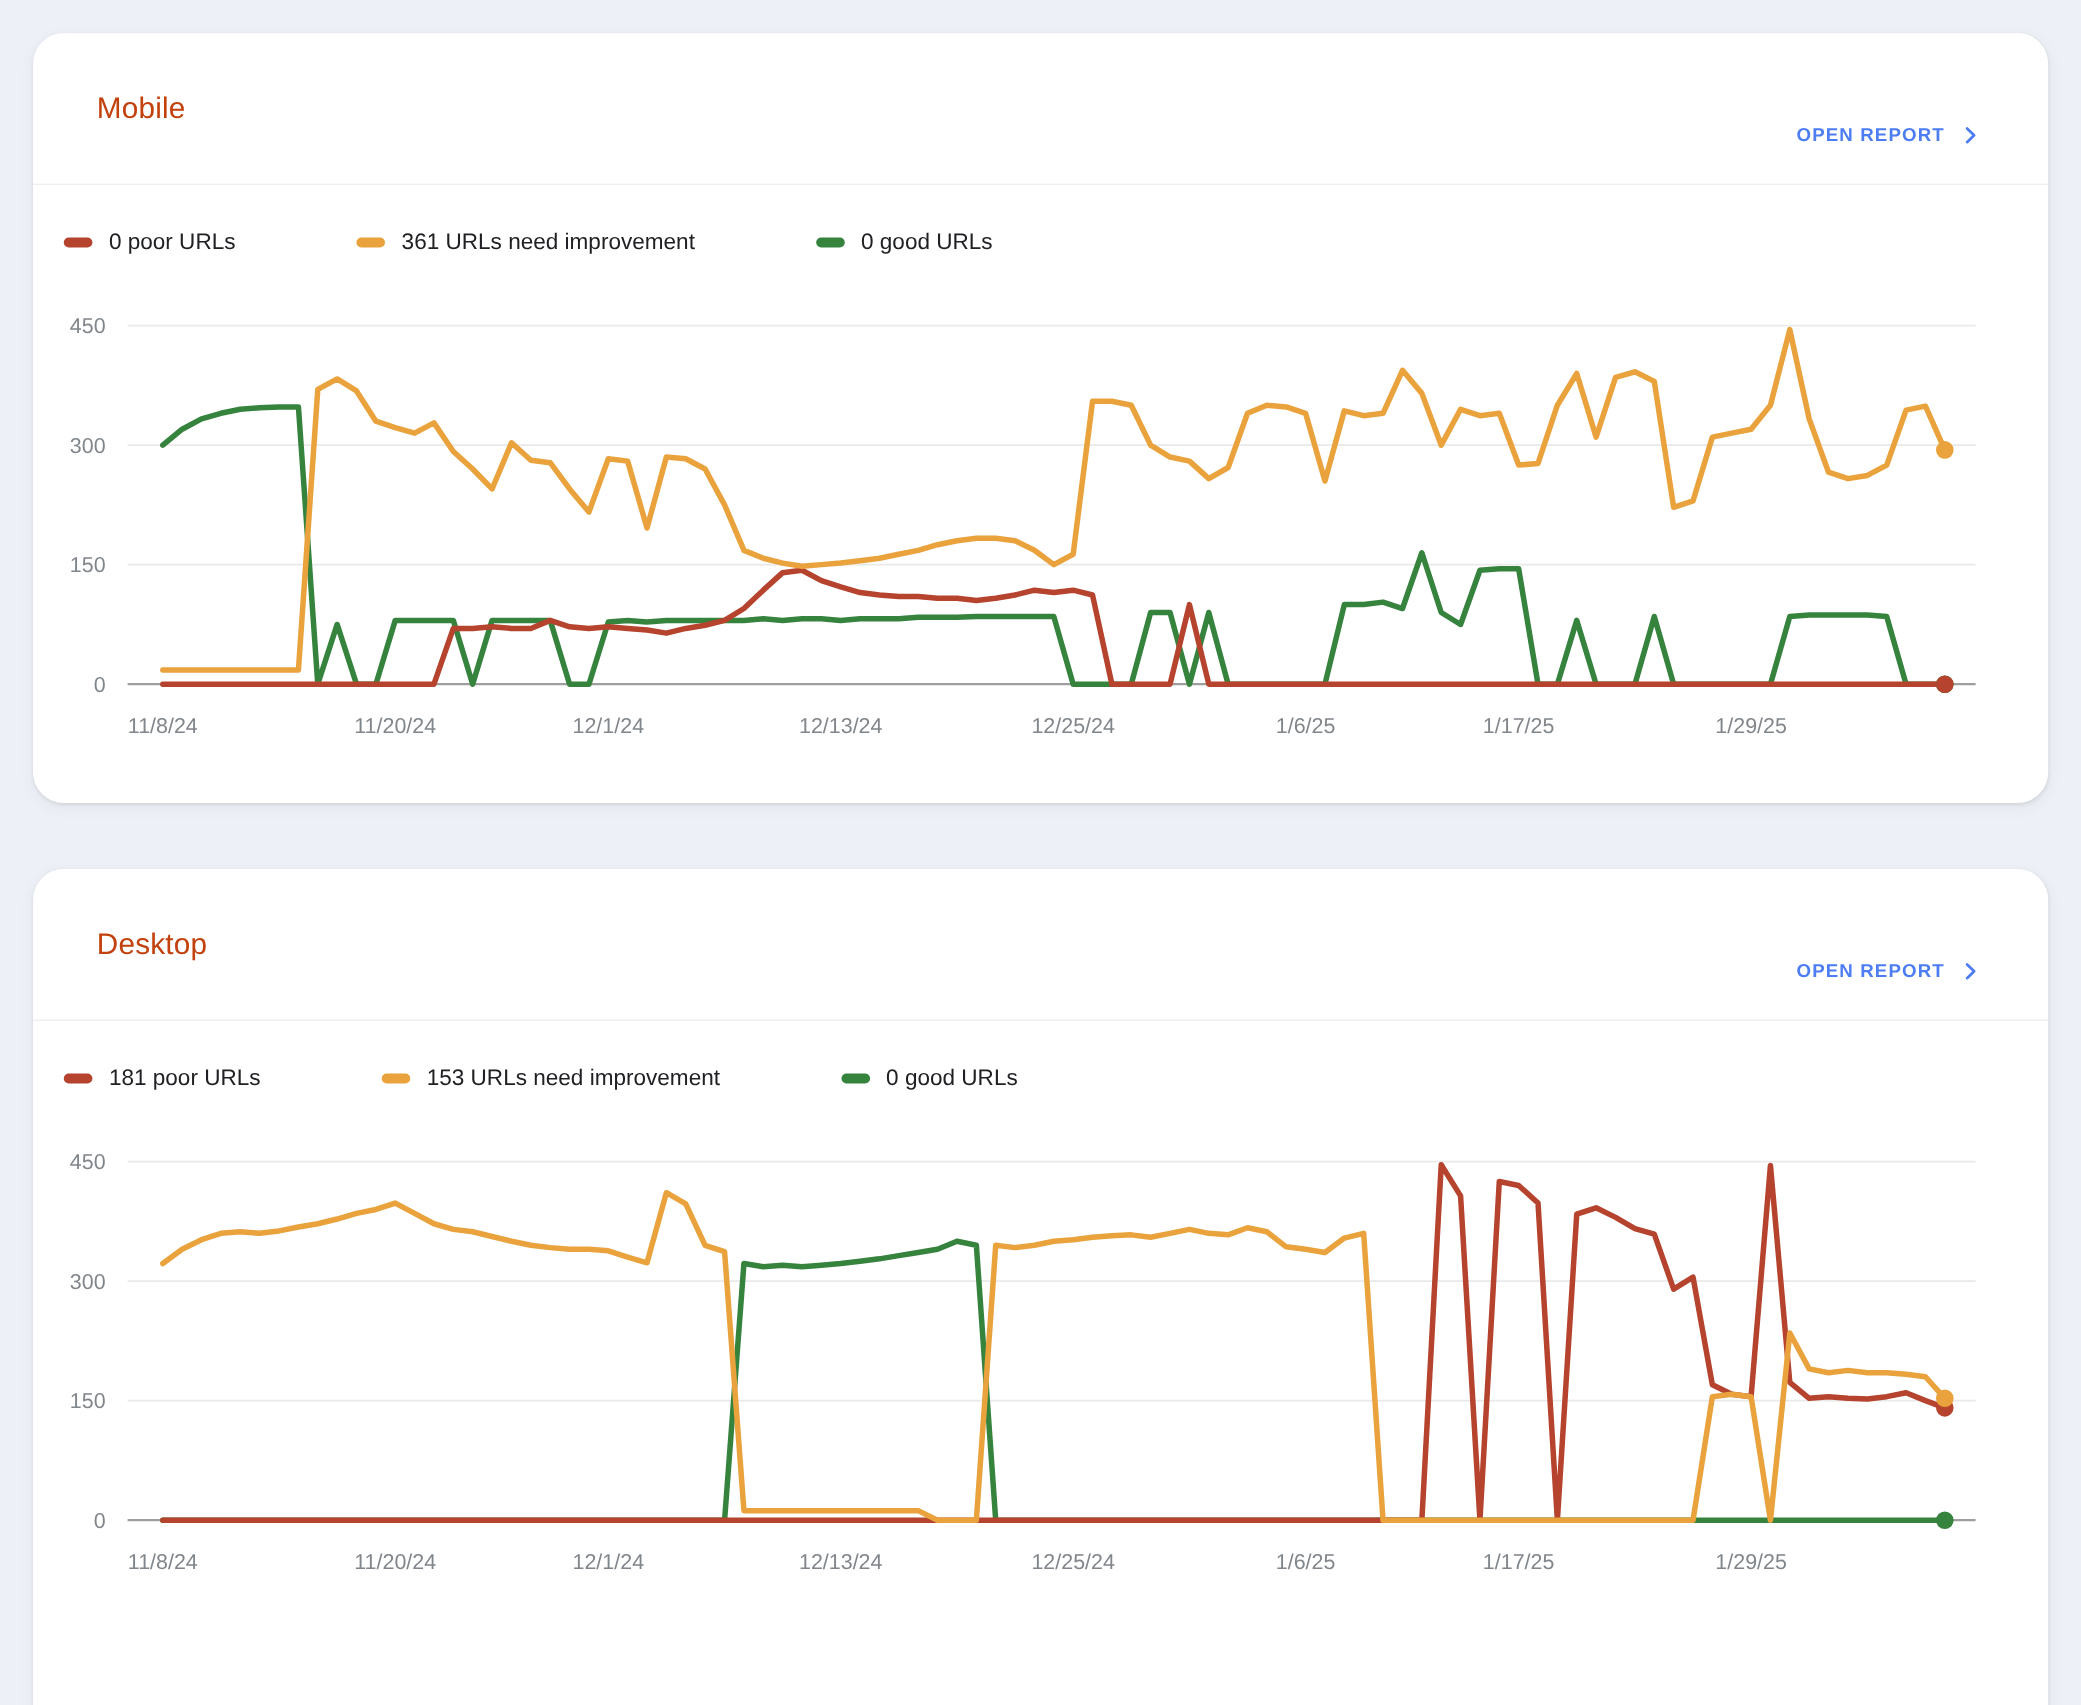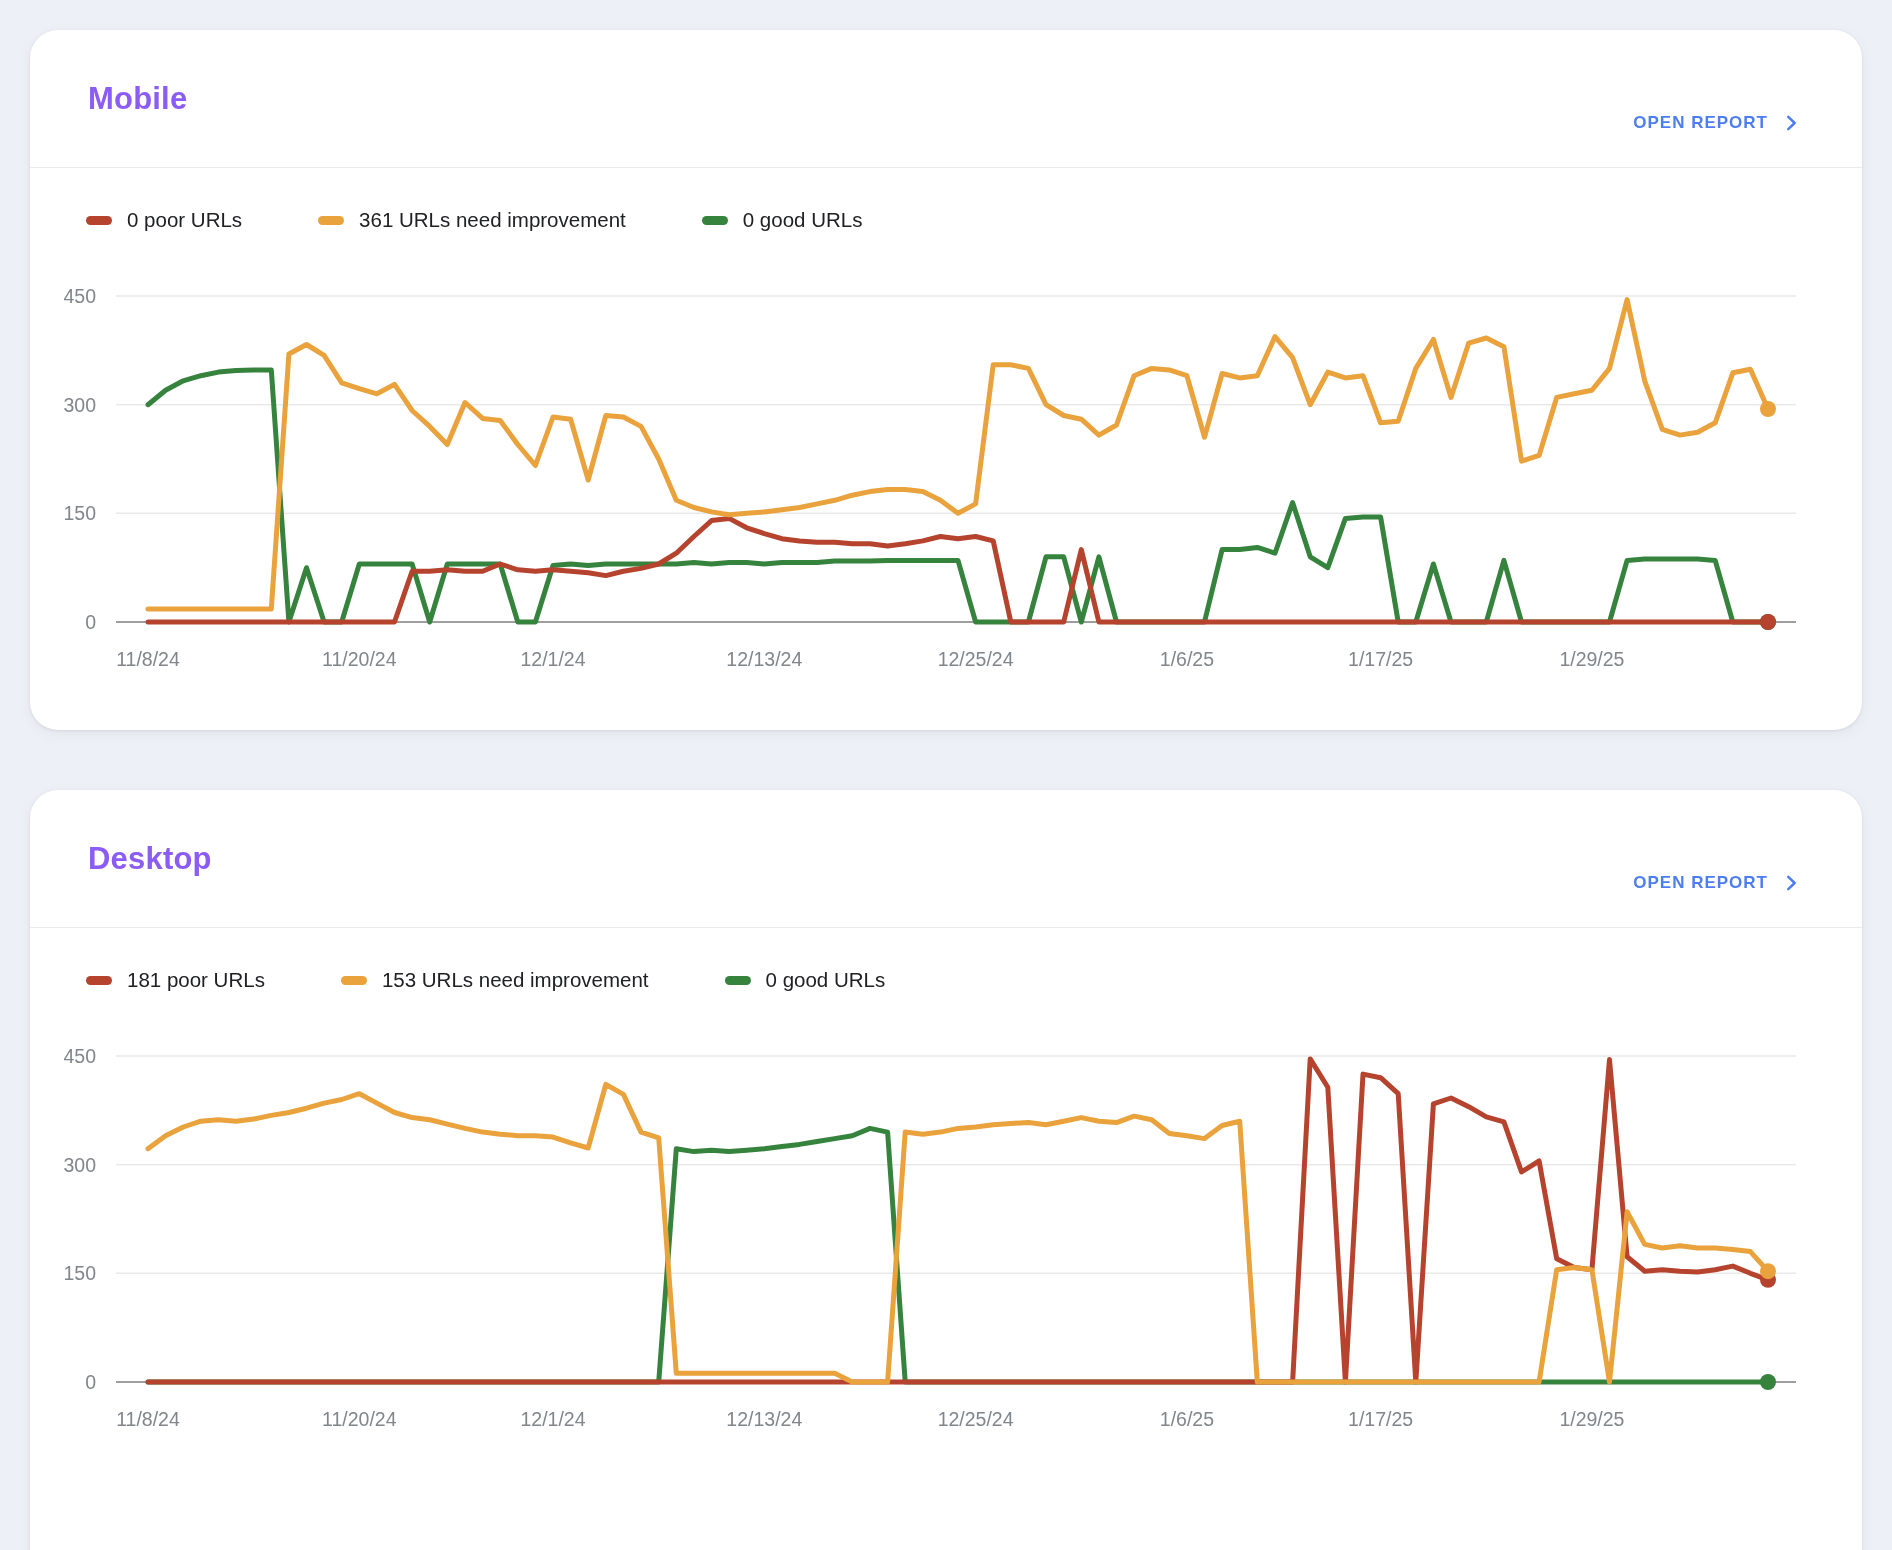--- a/index.html
+++ b/index.html
@@ -15,32 +15,32 @@
     background:#ffffff;border-radius:28px;
     box-shadow:0 1px 3px rgba(60,64,67,.10), 0 4px 14px rgba(60,64,67,.06);
     overflow:hidden;
   }
   #card-mobile{top:30px;height:700px;}
   #card-desktop{top:790px;height:852px;}
   .card-header{
     height:137px;display:flex;align-items:center;justify-content:space-between;
     padding:0 60px 0 58px;box-sizing:border-box;
   }
-  .card-title{margin:0;font-size:31px;font-weight:700;color:#8b5cf6;letter-spacing:.2px;}
+  .card-title{margin:0;font-size:27px;font-weight:400;color:#c2410c;letter-spacing:.2px;}
   .open-report{
     display:flex;align-items:center;gap:12px;
     color:var(--accent,#4d7df2);font-size:17px;font-weight:700;letter-spacing:1px;
     cursor:pointer;text-decoration:none;user-select:none;margin-top:48px;
   }
   .chev{width:22px;height:22px;display:inline-flex;}
   .chev svg{width:22px;height:22px;}
   .divider{height:1px;background:#e8eaed;}
   .legend{
-    display:flex;align-items:center;gap:76px;
-    padding:40px 0 0 56px;
+    display:flex;align-items:center;gap:110px;
+    padding:40px 0 0 28px;
   }
   .legend-item{display:flex;align-items:center;gap:15px;}
   .legend-pill{width:26px;height:9px;border-radius:5px;background:#ccc;flex:0 0 auto;}
   .legend-label{font-size:20.5px;color:#202124;}
   .chart{position:absolute;left:0;top:214px;width:1832px;height:450px;}
   .chart svg{display:block;}
   .tick-text{font-family:"Liberation Sans",sans-serif;}
 </style>
 </head>
 <body>

